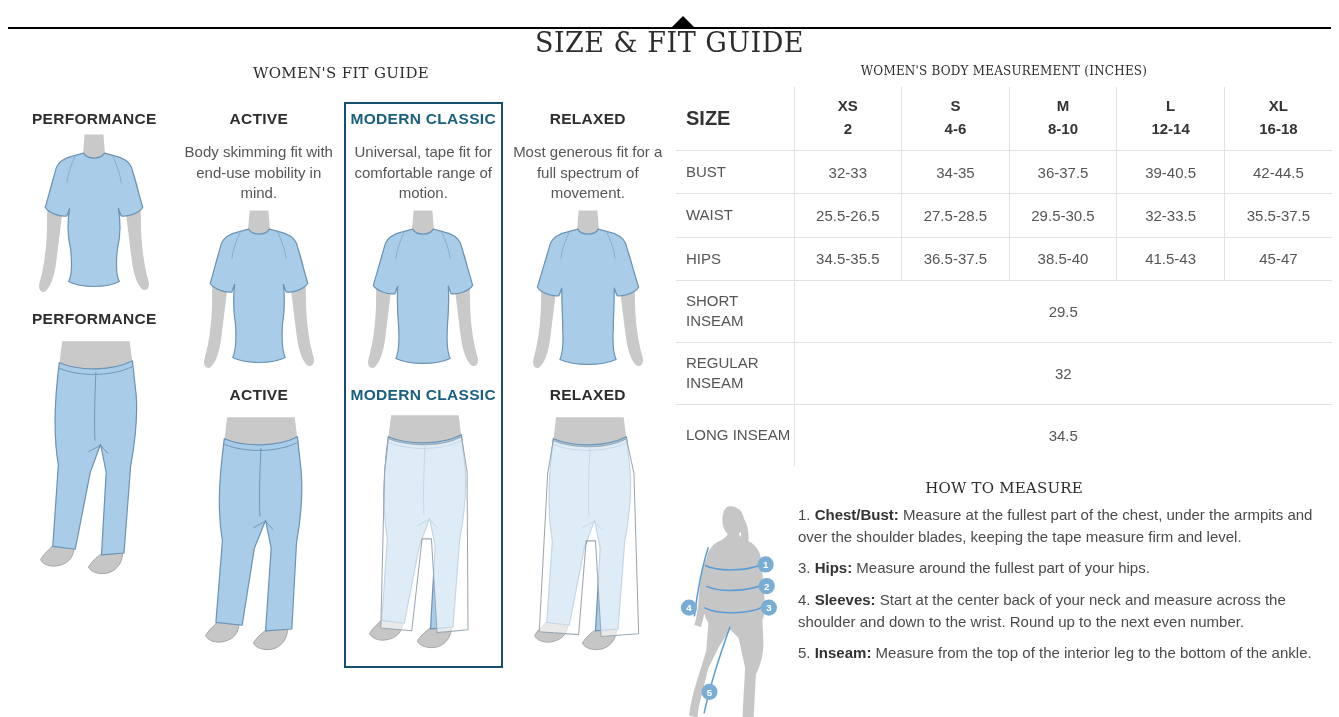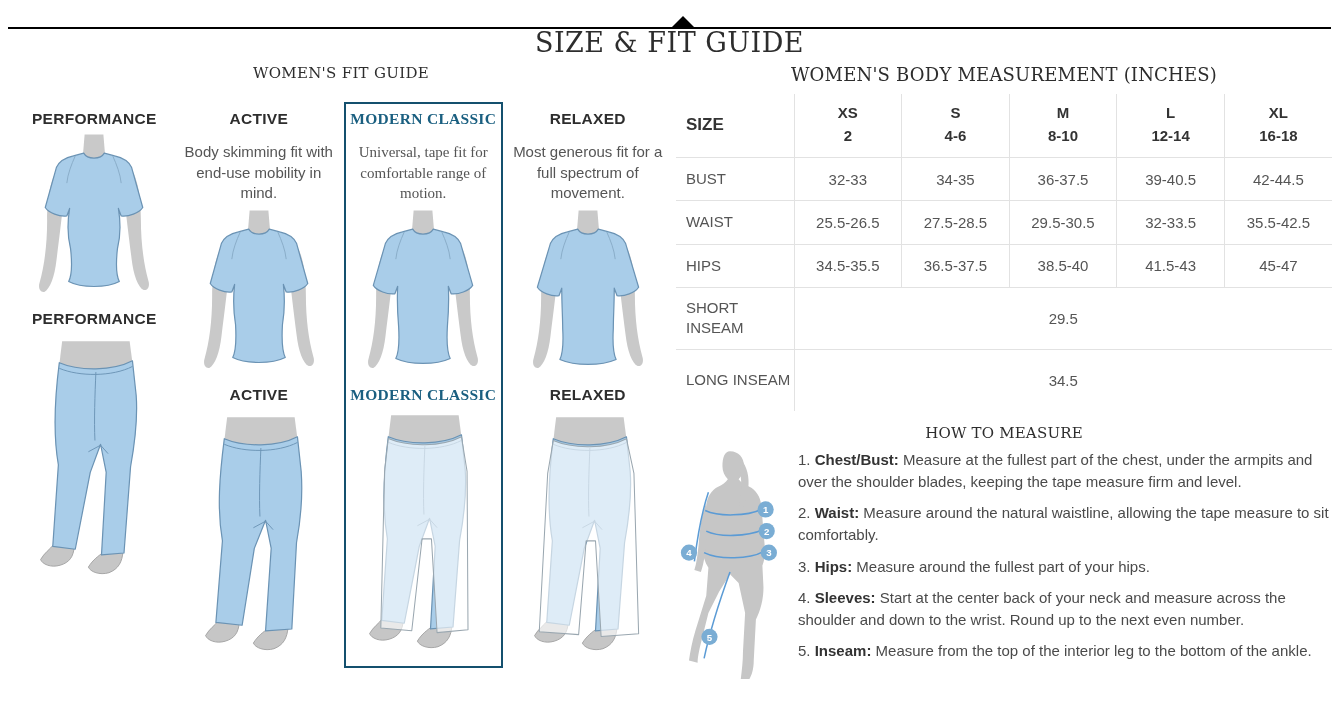--- a/index.html
+++ b/index.html
@@ -14,35 +14,35 @@
                border-bottom:12px solid #000; }
 
   .page-title { position:absolute; top:27px; left:0; width:100%; text-align:center;
                 font-size:27px; letter-spacing:0.5px; }
 
   
   .fit-guide { position:absolute; left:12px; top:64px; width:658px; }
   .fit-heading { font-size:15px; text-align:center; letter-spacing:0.3px; }
   .fit-cols { display:grid; grid-template-columns:repeat(4,1fr); margin-top:20px; }
   .fit-col { padding-top:8px; text-align:center; }
-  .fit-col.highlighted { border:2px solid #14506e; padding-top:6px; margin:0 3px;font-family:Liberation Serif, serif; }
+  .fit-col.highlighted { border:2px solid #14506e; padding-top:6px; margin:0 3px; }
   .fit-label { height:20px; font-size:15.5px; font-weight:bold; color:#2d2d2d; letter-spacing:0.3px; }
   .fit-label.blue { color:#1a5f80; }
   .fit-desc { height:64px; margin-top:12px; padding:0 6px; font-size:15px; line-height:1.38; color:#555; }
   .garment { display:block; margin:0 auto; }
   .fit-label2 { margin-top:10px; margin-bottom:4px; }
 
   
   .measurements { position:absolute; left:676px; top:64px; width:656px; }
-  .meas-heading { font-size:18px; text-align:center; letter-spacing:0.2px; }
+  .meas-heading { font-size:12px; text-align:center; letter-spacing:0.2px; }
   table { width:100%; border-collapse:collapse; margin-top:9px; table-layout:fixed; }
   col.c-size { width:118px; }
   th,td { font-size:15px; }
   thead th { padding:8px 0 10px; font-weight:bold; color:#333; line-height:1.5; }
-  th.size-h { text-align:left; padding-left:10px; font-size:17px; }
+  th.size-h { text-align:left; padding-left:10px; font-size:20px; }
   tbody td { border-top:1px solid #e2e2e2; color:#555; text-align:center; padding:11px 0;margin-top:32px; }
   td.rlabel { text-align:left; padding-left:10px; line-height:1.35; }
   .vsep { border-left:1px solid #e2e2e2; }
   tr.tall td { height:62px; padding:6px 0 6px; }
   tr.tall td.rlabel { padding-left:10px; }
 
   .how-heading { font-size:15px; text-align:center; margin-top:13px; letter-spacing:0.2px; }
   .how-body { display:flex; gap:10px; margin-top:7px; }
   .how-figure { width:112px; flex:0 0 112px; }
   .how-steps { flex:1; font-size:15px; line-height:1.44; color:#4a4a4a; padding-right:2px; }
@@ -197,33 +197,37 @@
         <td class="vsep">36-37.5</td>
         <td class="vsep">39-40.5</td>
         <td class="vsep">42-44.5</td>
       </tr>
       <tr>
         <td class="rlabel">WAIST</td>
         <td class="vsep">25.5-26.5</td>
         <td class="vsep">27.5-28.5</td>
         <td class="vsep">29.5-30.5</td>
         <td class="vsep">32-33.5</td>
-        <td class="vsep">35.5-42.5</td>
+        <td class="vsep">35.5-37.5</td>
       </tr>
       <tr>
         <td class="rlabel">HIPS</td>
         <td class="vsep">34.5-35.5</td>
         <td class="vsep">36.5-37.5</td>
         <td class="vsep">38.5-40</td>
         <td class="vsep">41.5-43</td>
         <td class="vsep">45-47</td>
       </tr>
       <tr class="tall">
         <td class="rlabel">SHORT INSEAM</td>
         <td class="vsep" colspan="5">29.5</td>
+      </tr>
+      <tr class="tall">
+        <td class="rlabel">REGULAR INSEAM</td>
+        <td class="vsep" colspan="5">32</td>
       </tr>
       <tr class="tall">
         <td class="rlabel">LONG INSEAM</td>
         <td class="vsep" colspan="5">34.5</td>
       </tr>
     </tbody>
   </table>
 
   <div class="how-heading slab">HOW TO MEASURE</div>
 
@@ -256,25 +260,20 @@
       </svg>
     </div>
 
     <div class="how-steps">
       <p>
         <span>1.</span>
         <b>Chest/Bust:</b>
         <span>Measure at the fullest part of the chest, under the armpits and over the shoulder blades, keeping the tape measure firm and level.</span>
       </p>
       <p>
-        <span>2.</span>
-        <b>Waist:</b>
-        <span>Measure around the natural waistline, allowing the tape measure to sit comfortably.</span>
-      </p>
-      <p>
         <span>3.</span>
         <b>Hips:</b>
         <span>Measure around the fullest part of your hips.</span>
       </p>
       <p>
         <span>4.</span>
         <b>Sleeves:</b>
         <span>Start at the center back of your neck and measure across the shoulder and down to the wrist. Round up to the next even number.</span>
       </p>
       <p>

